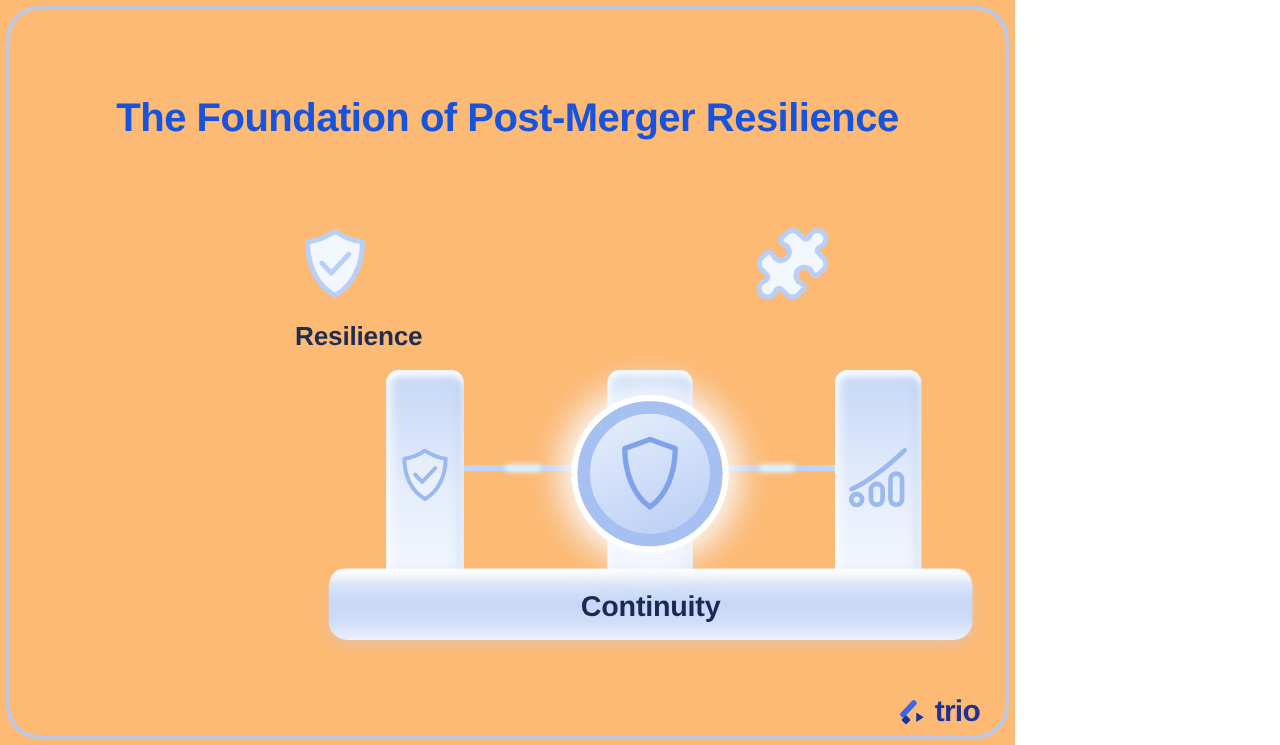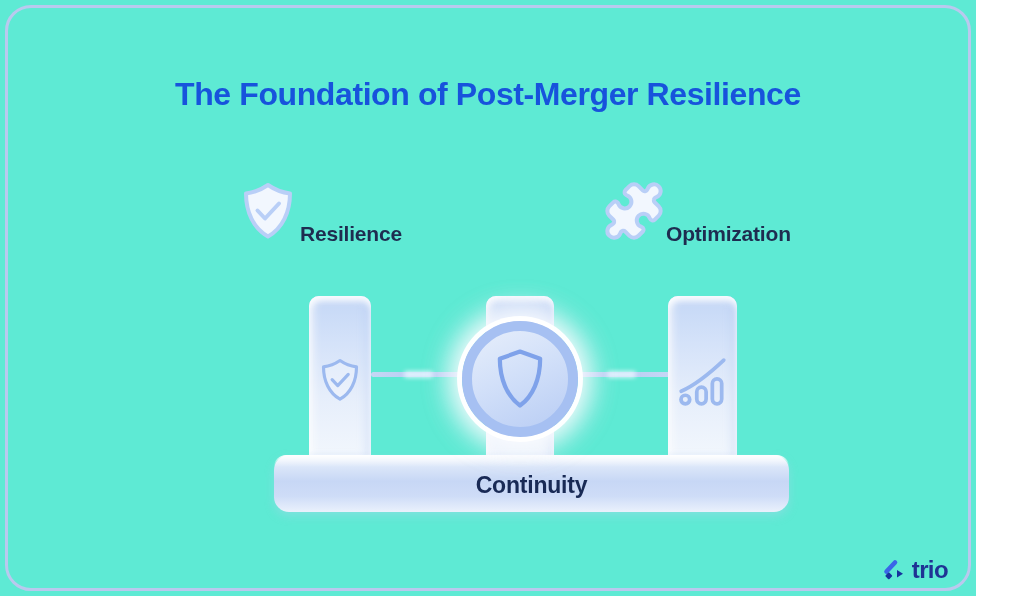--- a/index.html
+++ b/index.html
@@ -1,36 +1,36 @@
 <!DOCTYPE html>
 <html><head>
 <meta charset="utf-8">
 <style>
   * { margin: 0; padding: 0; box-sizing: border-box; }
   html, body { width: 1024px; height: 596px; background: #ffffff; }
   body { font-family: "Liberation Sans", sans-serif; position: relative; overflow: hidden; }
 
-  .canvas { position: absolute; inset: 0; width: 976px; height: 596px; background: #5eead4; }
+  .canvas { position: absolute; inset: 0; width: 812px; height: 596px; background: #fdba74; }
 
   .frame {
     position: absolute; inset: 5px;
     border: 3px solid #b9c9ee;
     border-radius: 26px;
     pointer-events: none;
   }
 
   .title {
     position: absolute; top: 76px; left: 0; width: 100%;
     text-align: center;
     font-size: 32px; font-weight: 700; letter-spacing: -0.4px;
     color: #1753dc;
   }
 
   
-  .col { position: absolute; top: 176px; width: 210px; display: flex; flex-direction: row; align-items: flex-end; }
+  .col { position: absolute; top: 176px; width: 210px; display: flex; flex-direction: column; align-items: flex-start; }
   .col-1 { left: 236px; }
   .col-2 { left: 415px; }
   .col-3 { left: 602px; }
   .col .icon-box { height: 70px; display: flex; align-items: center; justify-content: center; }
   .col .label {
     margin-top: 12px;
     font-size: 21px; font-weight: 700; letter-spacing: -0.2px;
     color: #1e2c50;
   }
 
@@ -68,21 +68,21 @@
     position: absolute; left: 462px; top: 321px; width: 116px; height: 116px;
     border-radius: 50%; z-index: 5;
     border: 10px solid #a6c0f2;
     background: linear-gradient(155deg, #e6eefb 0%, #d2e0f9 45%, #b9cdf4 100%);
     box-shadow: 0 0 0 5px rgba(255,255,255,0.95), 0 0 26px 14px rgba(255,255,255,0.9), 0 0 34px 6px rgba(166,192,242,0.35);
     display: flex; align-items: center; justify-content: center;
   }
 
   
   .base {
-    position: absolute; left: 274px; top: 455px; width: 515px; height: 57px;
+    position: absolute; left: 263px; top: 455px; width: 515px; height: 57px;
     z-index: 4; border-radius: 15px;
     background: linear-gradient(180deg, #f0f5fd 0%, #e0eafa 14%, #c7d7f5 46%, #cedcf7 72%, #eaf1fc 100%);
     box-shadow: 0 4px 10px rgba(190, 208, 240, 0.35);
   }
   .base::before {
     content: ""; position: absolute; left: 0; right: 0; top: 0; height: 12px;
     border-radius: 15px 15px 0 0;
     background: linear-gradient(180deg, rgba(255,255,255,0.95), rgba(255,255,255,0));
   }
   .base .base-label {
@@ -123,21 +123,20 @@
     <div class="label">Resilience</div>
   </div>
 
 
   <div class="col col-3">
     <div class="icon-box">
       <svg width="64" height="64" viewBox="0 0 24 24" fill="none">
         <path d="M19.439 7.85c-.049.322.059.648.289.878l1.568 1.568c.47.47.706 1.087.706 1.704s-.235 1.233-.706 1.704l-1.611 1.611a.98.98 0 0 1-.837.276c-.47-.07-.802-.48-.968-.925a2.501 2.501 0 1 0-3.214 3.214c.446.166.855.497.925.968a.979.979 0 0 1-.276.837l-1.61 1.61a2.404 2.404 0 0 1-1.705.707 2.402 2.402 0 0 1-1.704-.706l-1.568-1.568a1.026 1.026 0 0 0-.877-.29c-.493.074-.84.504-1.02.968a2.5 2.5 0 1 1-3.237-3.237c.464-.18.894-.527.967-1.02a1.026 1.026 0 0 0-.289-.877l-1.568-1.568A2.402 2.402 0 0 1 1.998 12c0-.617.236-1.234.706-1.704L4.23 8.77c.24-.24.581-.353.917-.303.515.077.877.528 1.073 1.01a2.5 2.5 0 1 0 3.259-3.259c-.482-.196-.933-.558-1.01-1.073-.05-.336.062-.676.303-.917l1.525-1.525A2.402 2.402 0 0 1 12 1.998c.617 0 1.234.236 1.704.706l1.568 1.568c.23.23.556.338.877.29.493-.074.84-.504 1.02-.968a2.5 2.5 0 1 1 3.237 3.237c-.464.18-.894.527-.967 1.02Z" fill="#f2f7fe" stroke="#b9cff7" stroke-width="1.5" stroke-linejoin="round"></path>
       </svg>
     </div>
-    <div class="label">Optimization</div>
   </div>
 
   <div class="connector connector-left"></div>
   <div class="connector connector-right"></div>
 
   <div class="pillar pillar-left"></div>
   <div class="pillar pillar-mid"></div>
   <div class="pillar pillar-right"></div>
 
   <div class="pillar-icon pillar-icon-shield">

